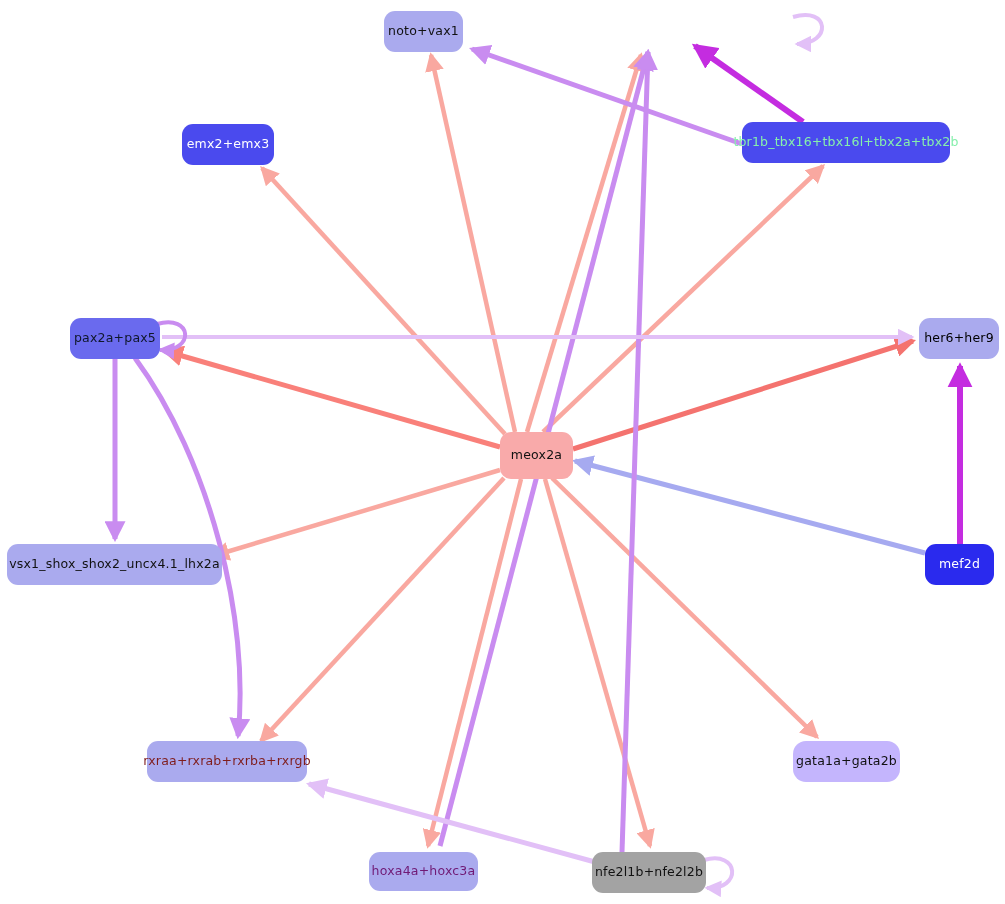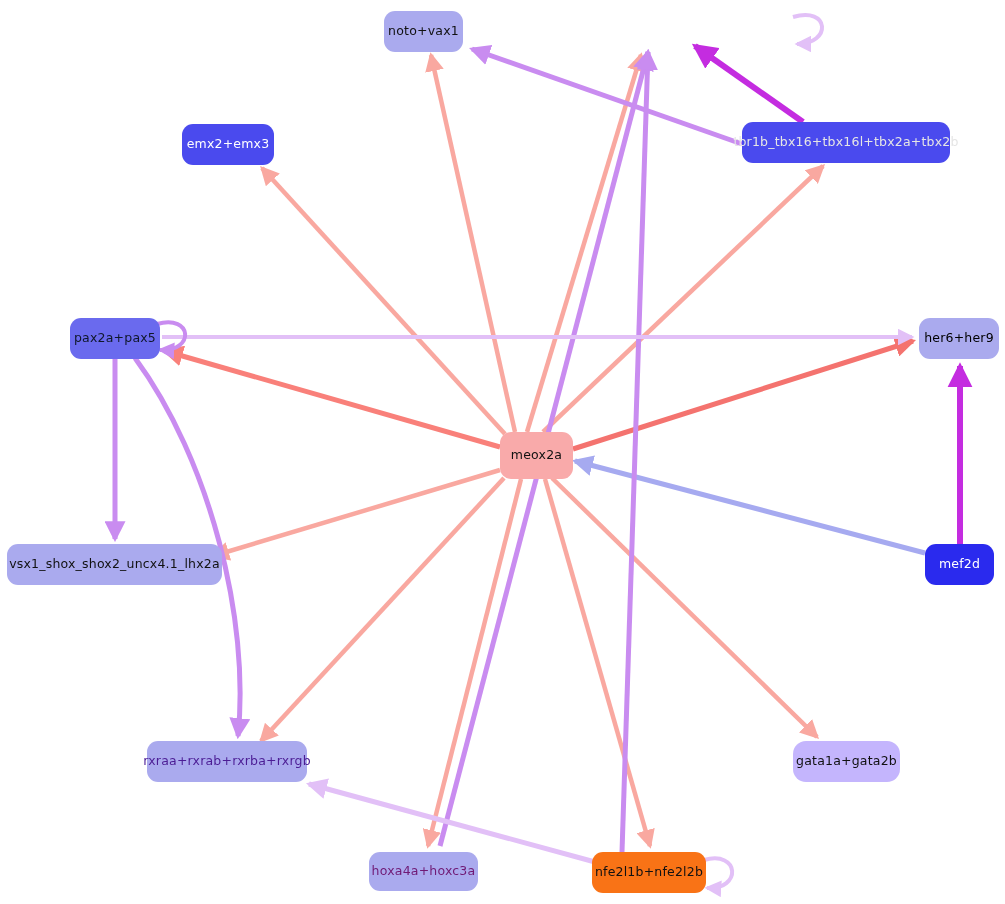--- a/index.html
+++ b/index.html
@@ -101,44 +101,44 @@
       <path d="M 115 359 L 115 539" stroke="#c98cf0" stroke-width="5" fill="none" stroke-linecap="butt" marker-end="url(#arw-c98cf0)"></path>
       <path d="M 135 358 C 210 460 250 620 238 736" stroke="#c98cf0" stroke-width="5" fill="none" stroke-linecap="butt" marker-end="url(#arw-c98cf0)"></path>
     </svg>
   <div id="node-layer">
       <div class="node" style="left: 384px; top: 11px; width: 79px; height: 41px; background: rgb(170, 170, 238); color: rgb(17, 17, 17);">
         <span>noto+vax1</span>
       </div>
       <div class="node" style="left: 182px; top: 124px; width: 92px; height: 41px; background: rgb(74, 74, 238); color: rgb(255, 255, 255);">
         <span>emx2+emx3</span>
       </div>
-      <div class="node" style="left: 742px; top: 122px; width: 208px; height: 41px; background: rgb(74, 74, 238); color: #e5e5e5;">
+      <div class="node" style="left: 742px; top: 122px; width: 208px; height: 41px; background: rgb(74, 74, 238); color: #86efac;">
         <span>tbr1b_tbx16+tbx16l+tbx2a+tbx2b</span>
       </div>
       <div class="node" style="left: 70px; top: 318px; width: 90px; height: 41px; background: rgb(106, 106, 238); color: #0f172a;">
         <span>pax2a+pax5</span>
       </div>
       <div class="node" style="left: 919px; top: 318px; width: 80px; height: 41px; background: rgb(170, 170, 238); color: #000000;">
         <span>her6+her9</span>
       </div>
       <div class="node" style="left: 500px; top: 432px; width: 73px; height: 47px; background: rgb(249, 170, 170); color: rgb(17, 17, 17);">
         <span>meox2a</span>
       </div>
       <div class="node" style="left: 7px; top: 544px; width: 215px; height: 41px; background: rgb(170, 170, 238); color: rgb(17, 17, 17);">
         <span>vsx1_shox_shox2_uncx4.1_lhx2a</span>
       </div>
       <div class="node" style="left: 925px; top: 544px; width: 69px; height: 41px; background: rgb(42, 42, 238); color: rgb(255, 255, 255);">
         <span>mef2d</span>
       </div>
-      <div class="node" style="left: 147px; top: 741px; width: 160px; height: 41px; background: rgb(170, 170, 238); color: #4c1d95;">
+      <div class="node" style="left: 147px; top: 741px; width: 160px; height: 41px; background: rgb(170, 170, 238); color: #7f1d1d;">
         <span>rxraa+rxrab+rxrba+rxrgb</span>
       </div>
       <div class="node" style="left: 793px; top: 741px; width: 107px; height: 41px; background: #c4b5fd; color: rgb(17, 17, 17); border-radius: 13px;">
         <span>gata1a+gata2b</span>
       </div>
       <div class="node" style="left: 369px; top: 852px; width: 109px; height: 39px; background: rgb(170, 170, 238); color: #701a75;">
         <span>hoxa4a+hoxc3a</span>
       </div>
-      <div class="node" style="left: 592px; top: 852px; width: 114px; height: 41px; background: #f97316; color: rgb(17, 17, 17);">
+      <div class="node" style="left: 592px; top: 852px; width: 114px; height: 41px; background: #a3a3a3; color: rgb(17, 17, 17);">
         <span>nfe2l1b+nfe2l2b</span>
       </div>
     </div>
 </div>
 
 </body></html>

